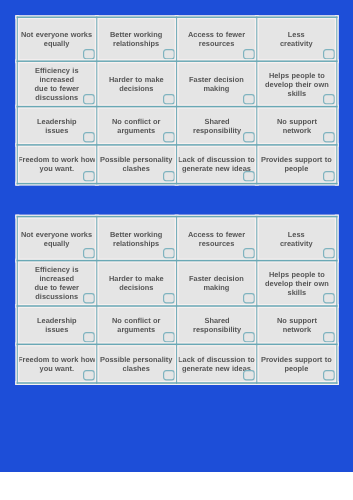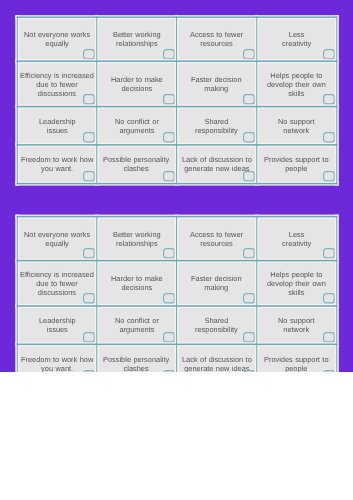--- a/index.html
+++ b/index.html
@@ -1,18 +1,18 @@
 <!DOCTYPE html>
 <html><head>
 <meta charset="utf-8">
 <style>
   html,body{margin:0;padding:0;background:#ffffff;}
   body{width:353px;height:500px;font-family:"Liberation Sans",sans-serif;
        -webkit-font-smoothing:antialiased;text-rendering:geometricPrecision;}
-  .page{position:relative;width:353px;height:372px;background:#6d28d9;overflow:hidden;}
+  .page{position:relative;width:353px;height:472px;background:#1d4ed8;overflow:hidden;font-weight:bold;}
   .grid{position:absolute;display:grid;}
   .cell{position:relative;background:#e5e5e5;
         display:flex;align-items:center;justify-content:center;box-sizing:border-box;}
   .rules{position:absolute;left:0;top:0;width:353px;height:500px;pointer-events:none;}
   .cell-text{will-change:transform;font-size:7.42px;line-height:8.9px;word-spacing:0.35px;color:#565656;text-align:center;
              white-space:pre-line;position:relative;top:1px;}
   .checkbox{position:absolute;overflow:visible;}
 </style>
 </head>
 <body>

